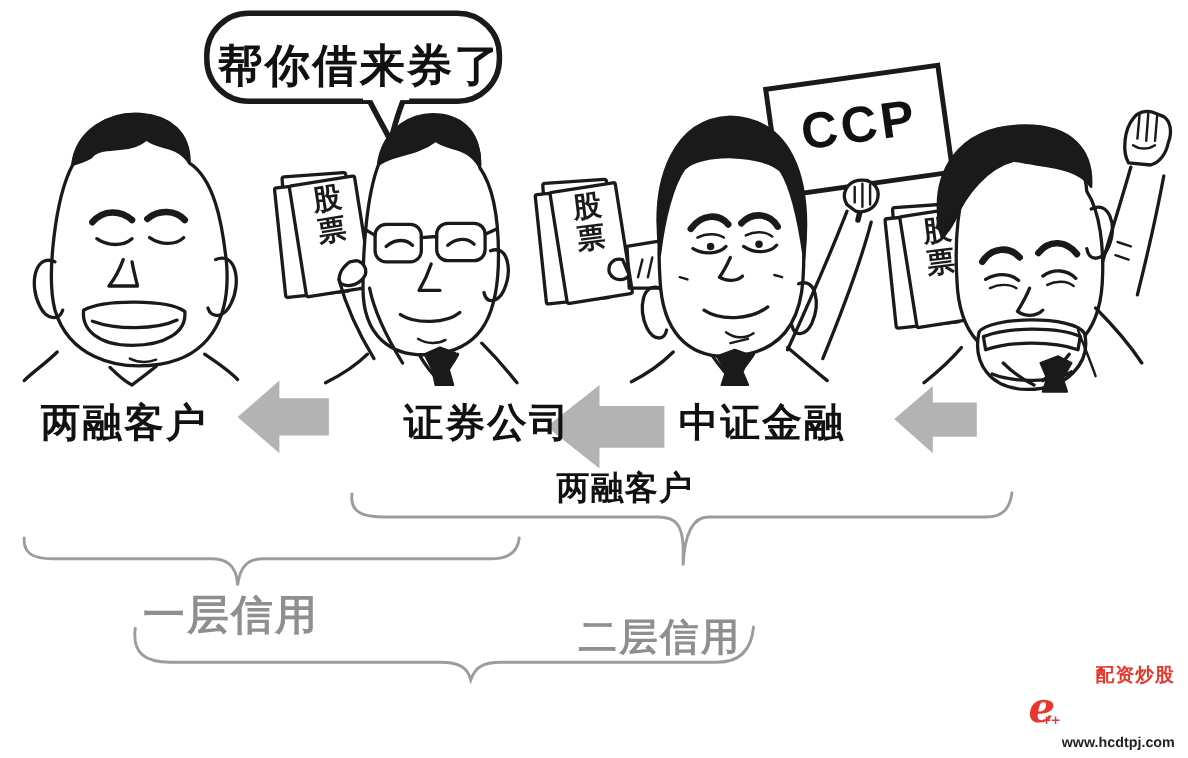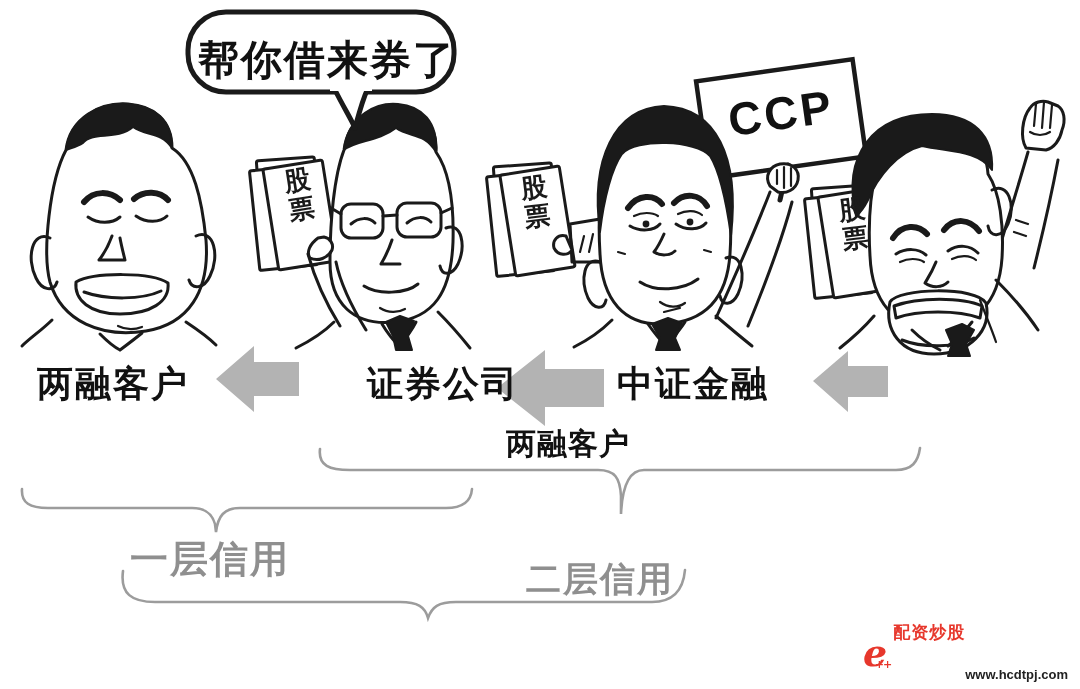--- a/index.html
+++ b/index.html
@@ -36,21 +36,21 @@
     position:absolute;right:12px;bottom:6px;display:flex;align-items:center;gap:6px;
   }
   .logo-e{
     position:relative;font-size:38px;line-height:1;font-weight:bold;font-style:italic;
     color:var(--logo-red);font-family:"DejaVu Serif","Liberation Serif",serif;
   }
   .logo-e .spark{
     position:absolute;font-size:11px;font-style:normal;color:var(--logo-red);
     right:-4px;bottom:2px;letter-spacing:-1px;
   }
-  .wm-col{display:flex;flex-direction:row;line-height:1.15;}
+  .wm-col{display:flex;flex-direction:column;align-items:flex-end;line-height:1.15;}
   .wm-brand{font-size:17px;font-weight:bold;color:var(--logo-red);letter-spacing:1px;}
   .wm-url{font-size:13px;font-weight:bold;color:var(--logo-url-text);margin-top:45px;}
 </style>
 </head>
 <body>
 
 <div class="canvas">
 
   <svg width="1080" height="689" viewBox="0 0 1080 689">
     <defs>

